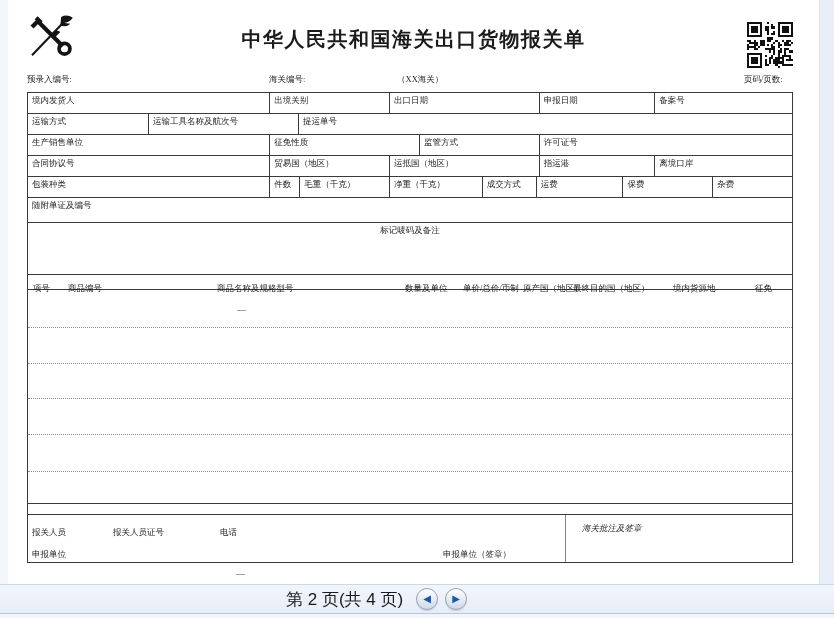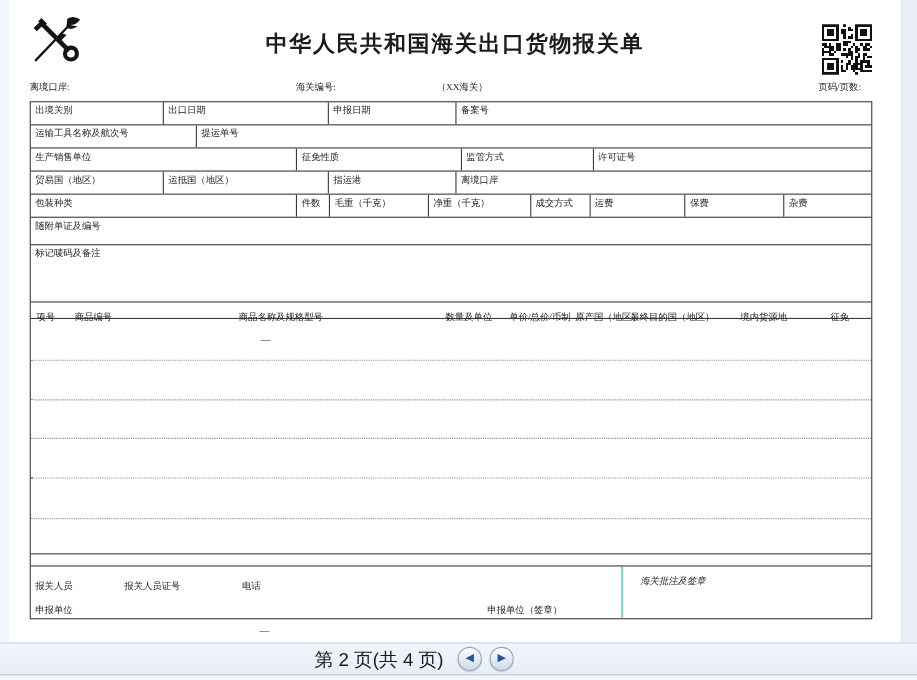--- a/index.html
+++ b/index.html
@@ -24,21 +24,21 @@
 
   
   .ftable {
     position:absolute; left:19px; top:92px; width:766px; height:471px;
     border:1px solid #3a3a3a; display:flex; flex-direction:column;
     font-size:8.5px;
   }
   .frow { display:flex; border-bottom:1px solid #3a3a3a; }
   .fcell { border-left:1px solid #3a3a3a; padding:2px 4px; overflow:hidden; white-space:nowrap; }
   .fcell:first-child { border-left:none; }
-  .h21 { height:21px; } .h25 { height:25px; } .h52 { height:52px; }
+  .h21 { height:21px; } .h25 { height:25px; } .h52 { height:52px;text-align:center; }
   .ihead { height:15px; position:relative; border-bottom:1px solid #3a3a3a; }
   .ihead span { position:absolute; top:8px; white-space:nowrap; }
   .items { height:214px; position:relative; border-bottom:1px solid #3a3a3a; display:flex; flex-direction:column; }
   .irow { border-bottom:1px dotted #8a8a8a; }
   .irow:last-child { border-bottom:none; }
   .gap-row { height:11px; border-bottom:1px solid #3a3a3a; }
   .footer-row { display:flex; flex:1; }
   .footer-left { width:537px; position:relative; }
   .footer-left span { position:absolute; white-space:nowrap; }
   .footer-right { flex:1; border-left:1px solid #14b8a6; padding:8px 4px 0 16px;font-style:italic; }
@@ -206,47 +206,50 @@
       <rect x="1" y="1" width="5" height="5" fill="#fff"></rect>
       <rect x="2" y="2" width="3" height="3" fill="#111"></rect>
       <rect x="14" y="0" width="7" height="7" fill="#111"></rect>
       <rect x="15" y="1" width="5" height="5" fill="#fff"></rect>
       <rect x="16" y="2" width="3" height="3" fill="#111"></rect>
       <rect x="0" y="14" width="7" height="7" fill="#111"></rect>
       <rect x="1" y="15" width="5" height="5" fill="#fff"></rect>
       <rect x="2" y="16" width="3" height="3" fill="#111"></rect>
     </svg>
 
-  <span class="meta-label m1">离境口岸:</span>
+  <span class="meta-label m1">预录入编号:</span>
   <span class="meta-label m2">海关编号:</span>
   <span class="meta-label m3">（XX海关）</span>
   <span class="meta-label m4">页码/页数:</span>
 
   <div class="ftable">
 
     <div class="frow h21">
+      <div class="fcell" style="width:242px">境内发货人</div>
       <div class="fcell" style="width:120px">出境关别</div>
       <div class="fcell" style="width:150px">出口日期</div>
       <div class="fcell" style="width:116px">申报日期</div>
       <div class="fcell" style="width:138px">备案号</div>
     </div>
 
     <div class="frow h21">
+      <div class="fcell" style="width:120px">运输方式</div>
       <div class="fcell" style="width:150px">运输工具名称及航次号</div>
       <div class="fcell" style="width:254px">提运单号</div>
     </div>
 
     <div class="frow h21">
       <div class="fcell" style="width:242px">生产销售单位</div>
       <div class="fcell" style="width:150px">征免性质</div>
       <div class="fcell" style="width:120px">监管方式</div>
       <div class="fcell" style="width:254px">许可证号</div>
     </div>
 
     <div class="frow h21">
+      <div class="fcell" style="width:242px">合同协议号</div>
       <div class="fcell" style="width:120px">贸易国（地区）</div>
       <div class="fcell" style="width:150px">运抵国（地区）</div>
       <div class="fcell" style="width:116px">指运港</div>
       <div class="fcell" style="width:138px">离境口岸</div>
     </div>
 
     <div class="frow h21">
       <div class="fcell" style="width:242px">包装种类</div>
       <div class="fcell" style="width:30px">件数</div>
       <div class="fcell" style="width:90px">毛重（千克）</div>

